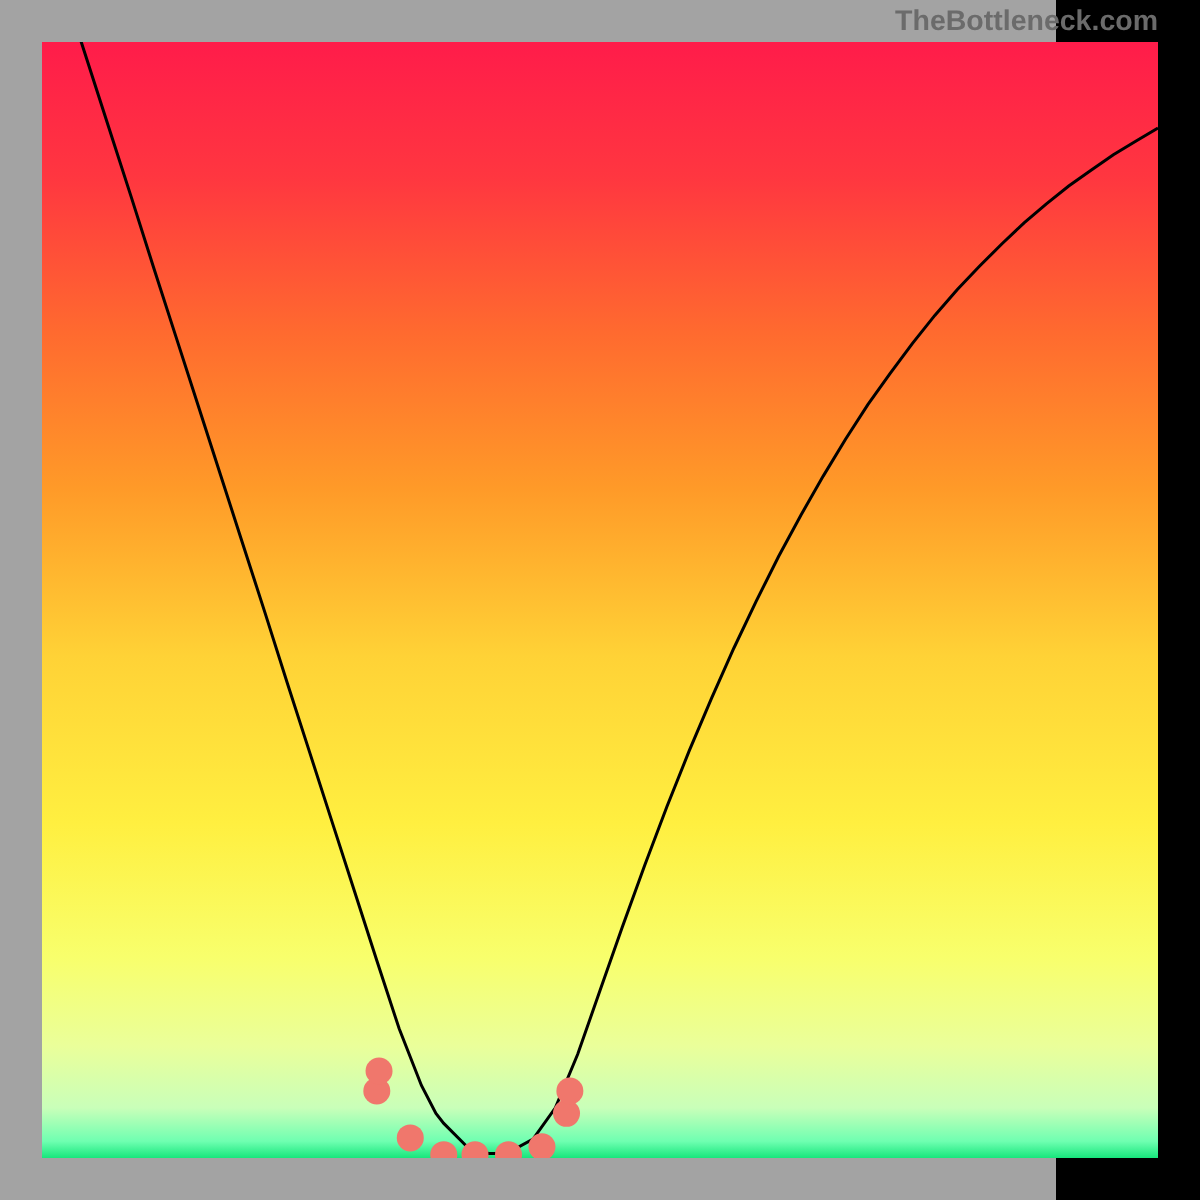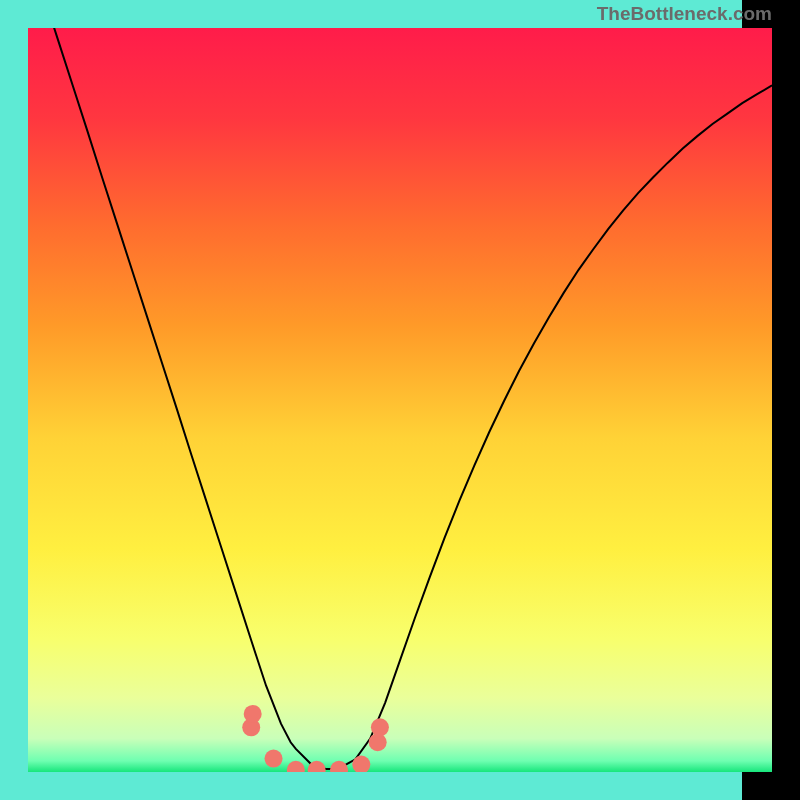--- a/index.html
+++ b/index.html
@@ -10,22 +10,21 @@
     background: #000;
     overflow: hidden;
     font-family: Arial, Helvetica, sans-serif;
   }
   .frame {
     position: absolute;
     top: 0;
     left: 0;
     width: 704px;
     height: 800px;
-    background: #5eead4;
-    padding-left: 38px;
+    background: #a3a3a3;
   }
   .plot {
     position: absolute;
     top: 28px;
     left: 28px;
     width: 744px;
     height: 744px;
     overflow: hidden;
   }
 </style>

